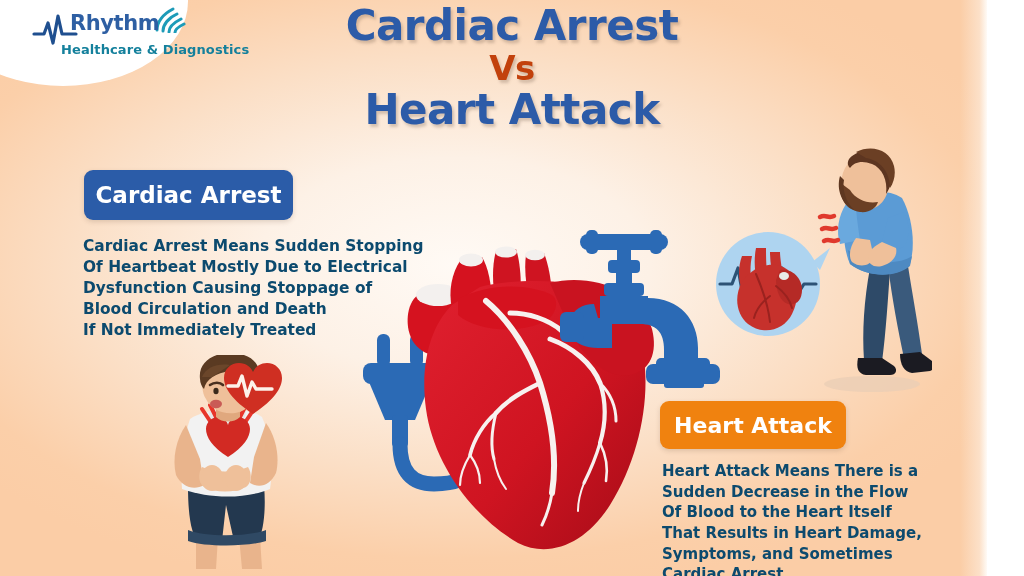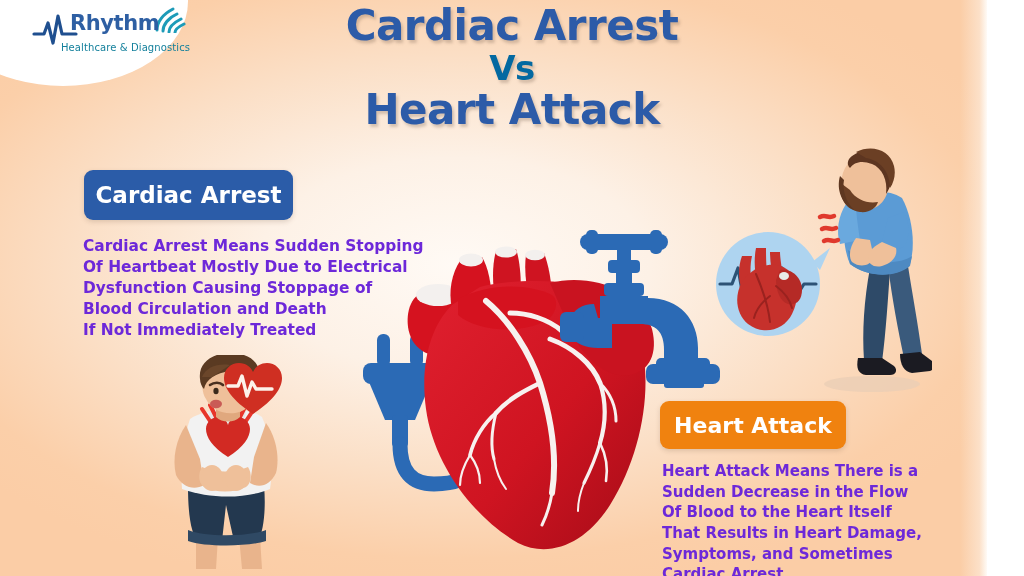--- a/index.html
+++ b/index.html
@@ -69,22 +69,22 @@
     font-family: "DejaVu Sans", sans-serif;
     font-size: 21px;
     font-weight: 700;
     color: #2e5fa3;
     letter-spacing: -0.4px;
   }
   .logo-sub {
     position: absolute;
     left: 27px; top: 33px;
     font-family: "DejaVu Sans", sans-serif;
-    font-size: 10px;
-    font-weight: 400;
+    font-size: 13px;
+    font-weight: 700;
     color: #14809c;
     letter-spacing: 0.1px;
     white-space: nowrap;
   }
   .logo-ecg { position: absolute; left: -2px; top: 4px; }
   .logo-wifi { position: absolute; left: 120px; top: -4px; }
 
   
   .title-block {
     position: absolute;
@@ -94,21 +94,21 @@
   }
   .title-line {
     font-family: "DejaVu Sans", sans-serif;
     font-weight: 700;
     color: #2c5ba8;
     letter-spacing: -0.5px;
     line-height: 1.06;
     text-shadow: 2px 3px 3px rgba(120,95,80,0.30);
   }
   .title-l1 { font-size: 42px; }
-  .title-l2 { font-size: 34px; color: #0369a1; margin-top: 1px; text-shadow: 2px 3px 3px rgba(120,95,80,0.30); }
+  .title-l2 { font-size: 34px; color: #c2410c; margin-top: 1px; text-shadow: 2px 3px 3px rgba(120,95,80,0.30); }
   .title-l3 { font-size: 42px; margin-top: 2px; }
 
   
   .badge {
     position: absolute;
     display: flex;
     align-items: center;
     justify-content: center;
     border-radius: 9px;
     font-family: "DejaVu Sans", sans-serif;
@@ -127,21 +127,21 @@
     width: 186px; height: 48px;
     background: #f0820f;
     font-size: 22px;
   }
 
   
   .para {
     position: absolute;
     font-family: "DejaVu Sans", sans-serif;
     font-weight: 700;
-    color: #6d28d9;
+    color: #0c4a6e;
     white-space: pre-line;
   }
   .para-left {
     left: 83px; top: 236px;
     width: 400px;
     font-size: 15.4px;
     line-height: 1.36;
   }
   .para-right {
     left: 662px; top: 461px;

